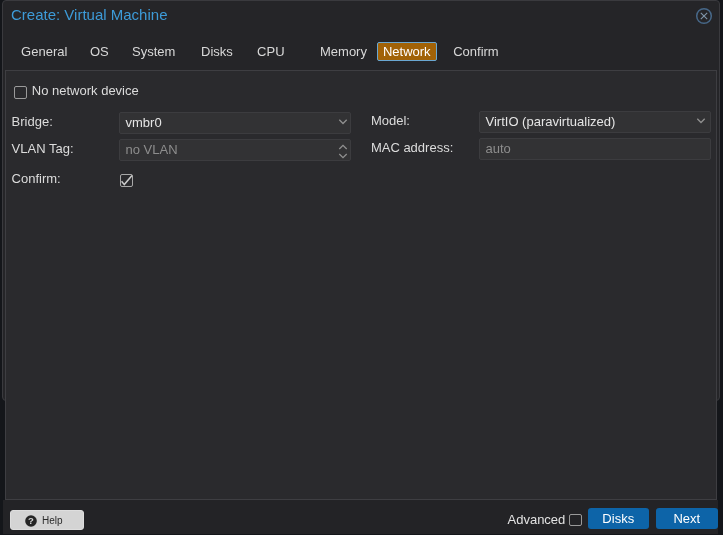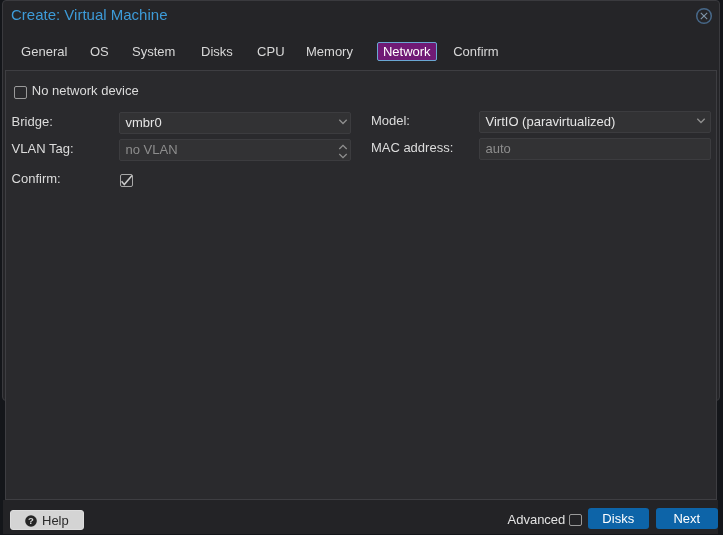--- a/index.html
+++ b/index.html
@@ -21,22 +21,22 @@
   <svg class="abs" style="left:692.3px; top:5.9px;" width="18" height="18" viewBox="0 0 18 18">
     <circle cx="9" cy="9" r="7.3" fill="none" stroke="#476889" stroke-width="1.5"></circle>
     <path d="M5.8 5.8 L12.2 12.2 M12.2 5.8 L5.8 12.2" stroke="#8096aa" stroke-width="1.1" fill="none"></path>
   </svg>
 
   <div class="tab" style="left:18.1px;">General</div>
   <div class="tab" style="left:86.9px;">OS</div>
   <div class="tab" style="left:129px;">System</div>
   <div class="tab" style="left:198px;">Disks</div>
   <div class="tab" style="left:254.1px;">CPU</div>
-  <div class="tab" style="left:303px;">Memory</div>
-  <div class="abs" style="left:373.5px; top:40.5px; width:60.5px; height:19.5px; line-height:17.5px; text-align:center; background:#701a75; border:1px solid #6aa7d2; border-radius:2px; color:#fff;">Network</div>
+  <div class="tab" style="left:317px;">Memory</div>
+  <div class="abs" style="left:373.5px; top:40.5px; width:60.5px; height:19.5px; line-height:17.5px; text-align:center; background:#a16207; border:1px solid #6aa7d2; border-radius:2px; color:#fff;">Network</div>
   <div class="tab" style="left:450.2px;">Confirm</div>
 
   <div class="abs" style="left:1.5px; top:68.5px; width:712px; height:430px; background:#2a2a2d; border:1px solid #3e3e42;"></div>
 
   <div class="cb" style="left:10.9px; top:84.5px;"></div>
   <div class="lbl" style="left:28.8px; top:79.4px;">No network device</div>
 
   <div class="lbl" style="left:8.6px; top:109.5px;">Bridge:</div>
   <div class="field" style="left:115.5px; top:110.5px;">vmbr0</div>
   <svg class="abs" style="left:335px; top:116px;" width="10" height="10" viewBox="0 0 10 10">
@@ -65,19 +65,19 @@
         <path d="M1.6 7.2 L4.3 10.6 L12 1.4" stroke="#cccccc" stroke-width="1.5" fill="none"></path>
       </svg>
     </div>
 
   <div class="abs" style="left:0; top:499px; width:715px; height:34px; background:#232326;"></div>
   <div class="abs" style="left:7px; top:508.9px; width:74px; height:20px; background:#d4d4d4; border:1px solid #dedede; border-radius:3px;">
     <svg style="position:absolute; left:13.5px; top:3.8px;" width="12" height="12" viewBox="0 0 12 12">
       <circle cx="6" cy="6" r="5.8" fill="#252525"></circle>
       <text x="6" y="9.2" text-anchor="middle" font-size="9.5" font-weight="bold" fill="#d4d4d4" font-family="Liberation Sans">?</text>
     </svg>
-    <span style="position:absolute; left:31px; top:1.5px; color:#2a2a2a; font-size:13px; line-height:17px;">Help</span>
+    <span style="position:absolute; left:31px; top:1.5px; color:#2a2a2a; font-size:10px; line-height:17px;">Help</span>
   </div>
   <div class="abs" style="left:504.5px; top:508px; height:21px; line-height:21px; color:#e2e2e2; ">Advanced</div>
   <div class="cb" style="left:566px; top:512.5px; width:12.5px; height:12.5px;"></div>
   <div class="btn" style="left:585px; width:60.5px;">Disks</div>
   <div class="btn" style="left:652.5px; width:62.5px;">Next</div>
 </div>
 
 </body></html>

